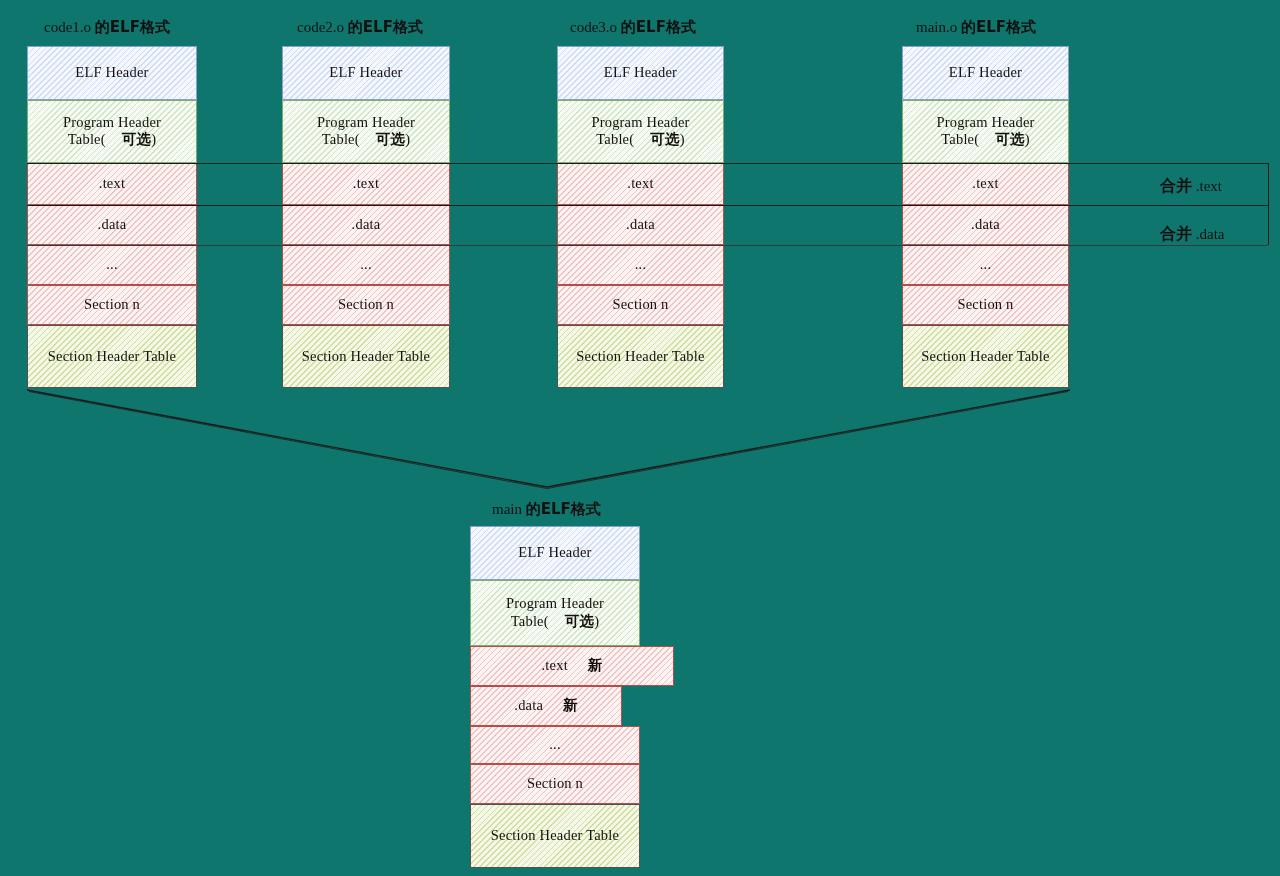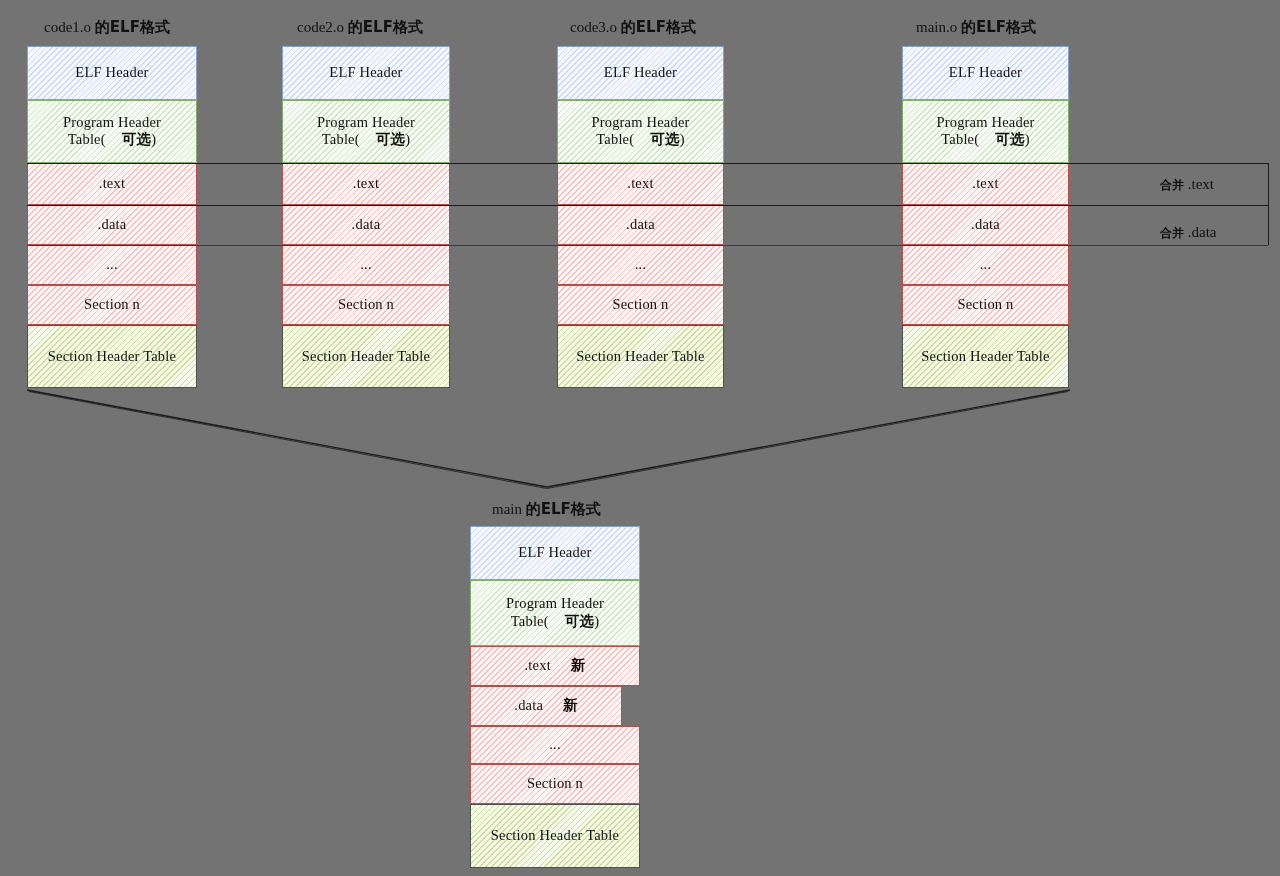--- a/index.html
+++ b/index.html
@@ -6,21 +6,21 @@
   html, body {
     margin: 0; padding: 0;
     background: #ffffff;
     font-family: "Liberation Serif", "DejaVu Serif", serif;
   }
   #canvas {
     position: relative;
     width: 1280px;
     height: 876px;
     overflow: hidden;
-    background: #737373;
+    background: #0f766e;
   }
 
   
   .col-title {
     position: absolute;
     font-size: 15px;
     color: #111;
     white-space: nowrap;
     font-family: "Liberation Serif", "DejaVu Serif", serif;
   }
@@ -140,21 +140,21 @@
     position: absolute;
     z-index: 25;
     font-size: 15px;
     color: #111;
     white-space: nowrap;
     font-family: "Liberation Serif", "DejaVu Serif", serif;
   }
   .merge-label .cn {
     font-family: "DejaVu Sans", "Liberation Sans", sans-serif;
     font-weight: bold;
-    font-size: 12px;
+    font-size: 16px;
     text-align: center;
   }
 
   
   #connectors {
     position: absolute;
     left: 0; top: 0;
     width: 1280px; height: 876px;
     z-index: 5;
     pointer-events: none;
@@ -288,21 +288,21 @@
     </div>
 
   <div id="output-host">
       <div class="col-title" style="left: 492px; top: 500px;">main <span class="cn">的ELF格式</span></div>
       <div class="band b-blue" style="position: absolute; left: 470px; top: 526px; width: 170px; height: 54px;">
         <span class="lbl">ELF Header</span>
       </div>
       <div class="band b-green" style="position: absolute; left: 470px; top: 580px; width: 170px; height: 66px;">
         <span class="lbl">Program Header<br>Table(<span class="cn">可选</span>)</span>
       </div>
-      <div class="band b-red" style="position: absolute; left: 470px; top: 646px; width: 170px; height: 40px;">
+      <div class="band b-red" style="position: absolute; left: 470px; top: 646px; width: 204px; height: 40px;">
         <span class="lbl">.text <span class="cn">新</span></span>
       </div>
       <div class="band b-red" style="position: absolute; left: 470px; top: 686px; width: 152px; height: 40px;">
         <span class="lbl">.data <span class="cn">新</span></span>
       </div>
       <div class="band b-red" style="position: absolute; left: 470px; top: 726px; width: 170px; height: 38px;">
         <span class="lbl">...</span>
       </div>
       <div class="band b-red" style="position: absolute; left: 470px; top: 764px; width: 170px; height: 40px;">
         <span class="lbl">Section n</span>

